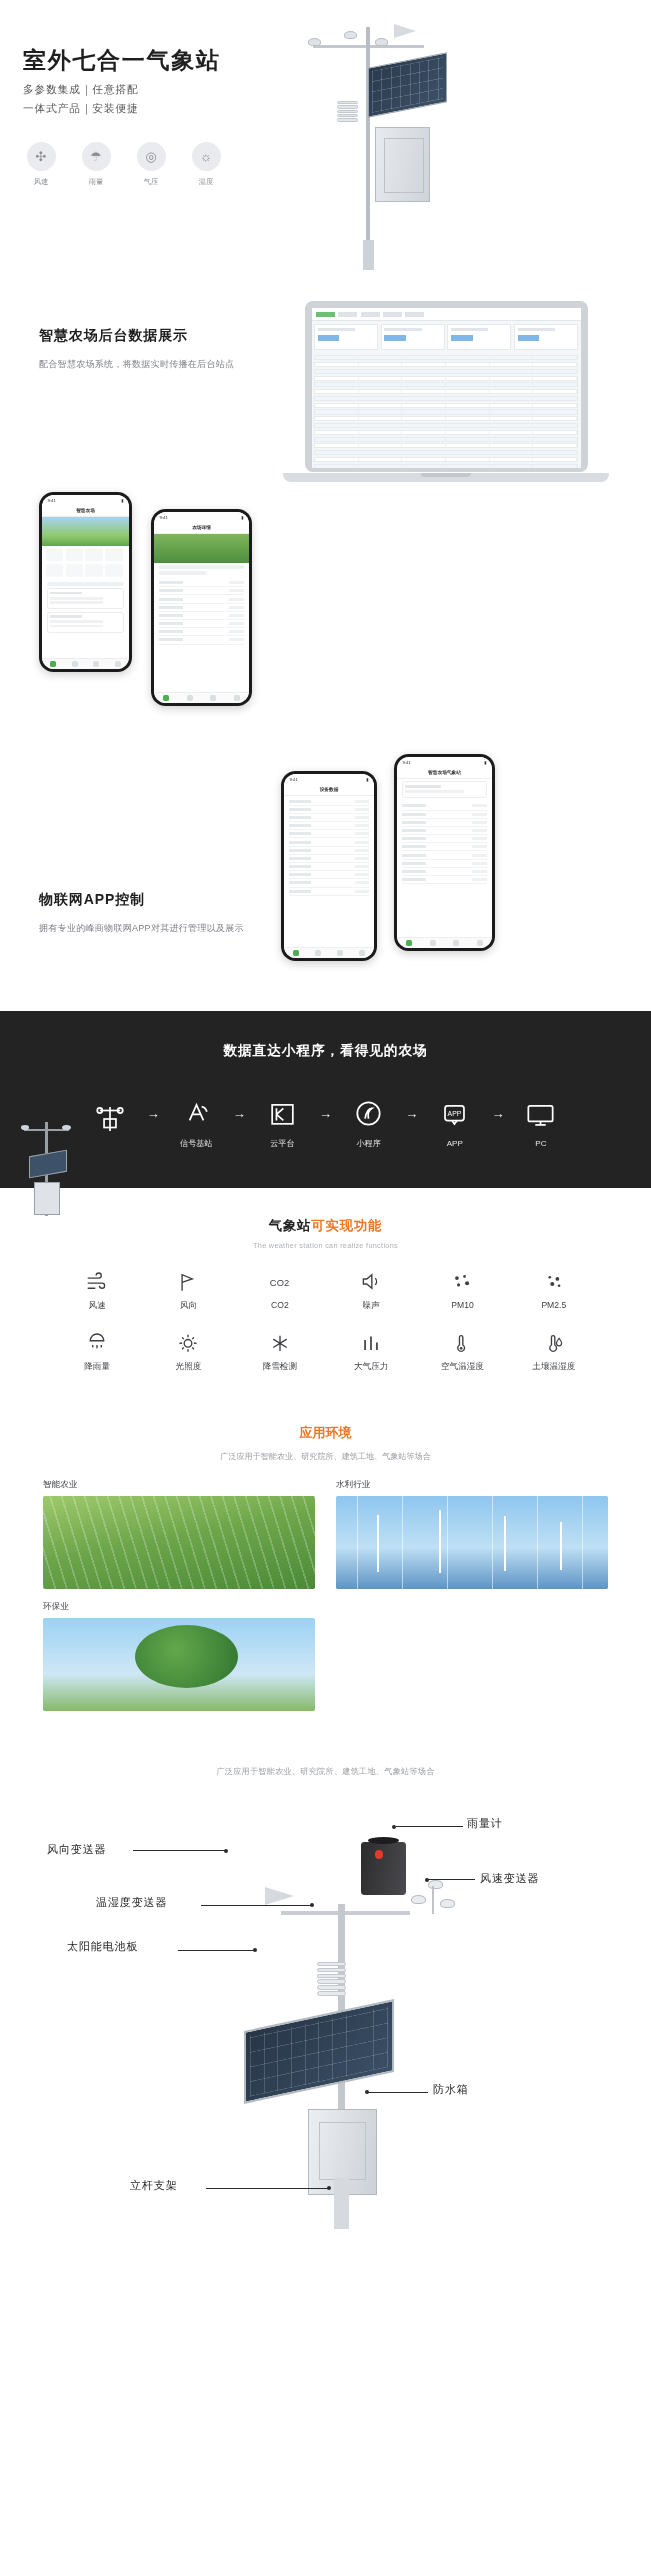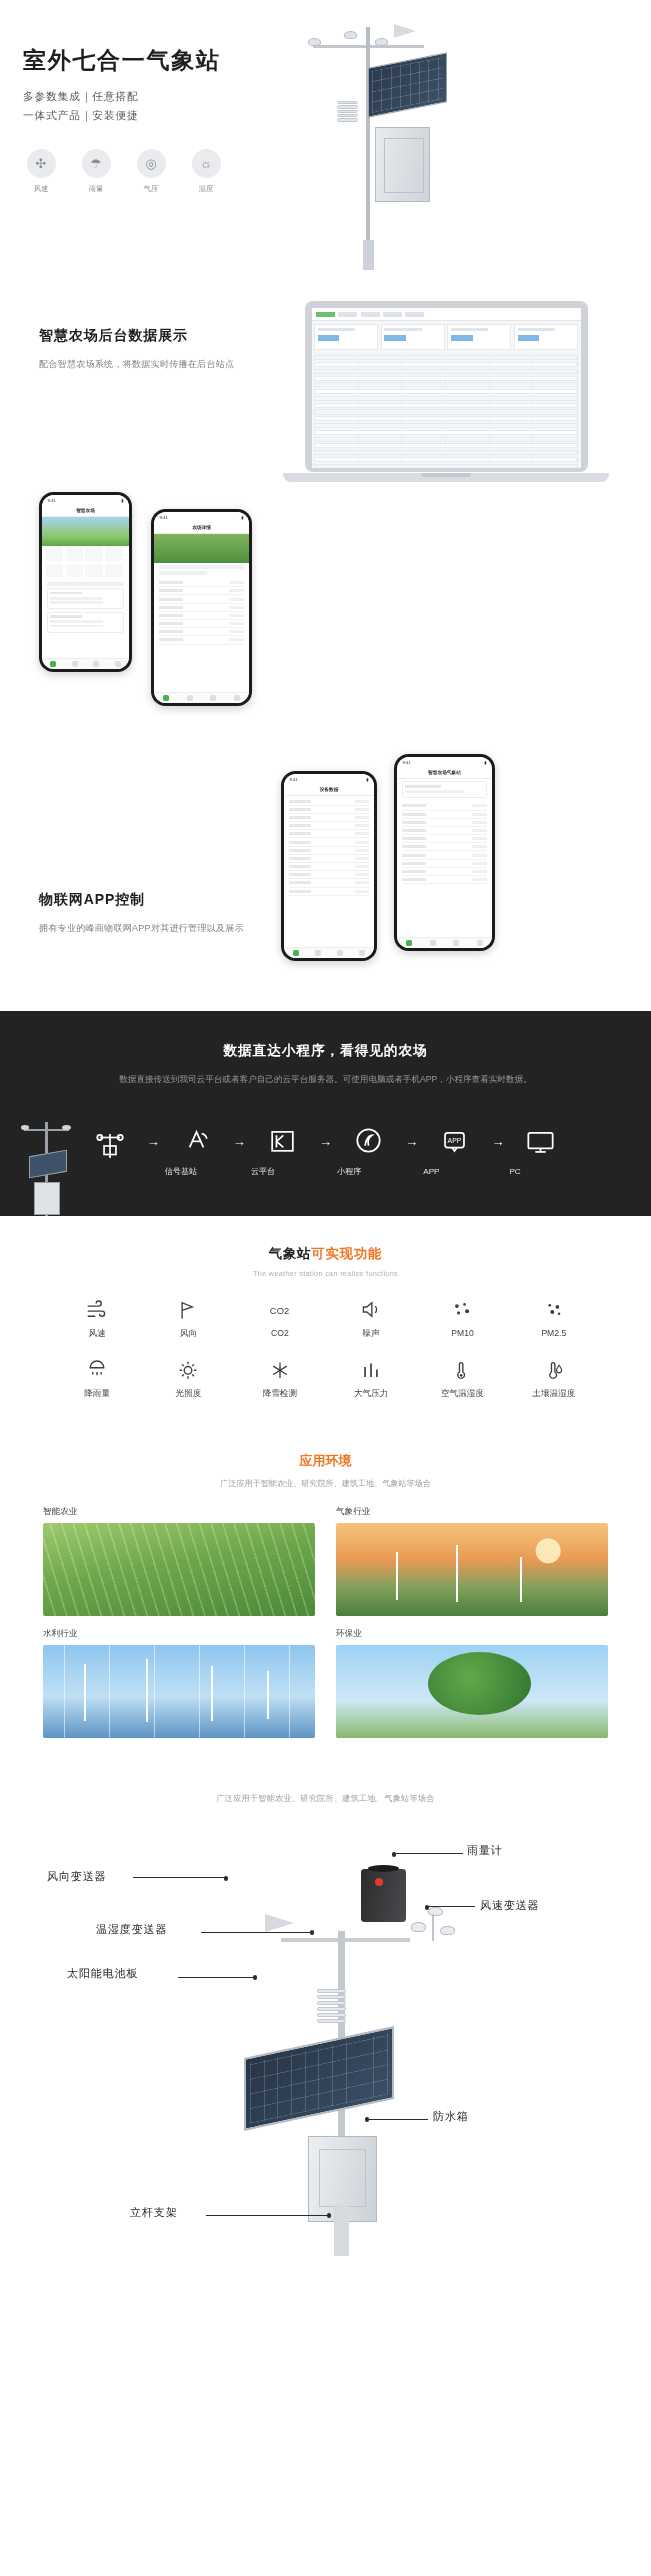--- a/index.html
+++ b/index.html
@@ -16,21 +16,21 @@
     position: relative;
     height: 274px;
     background: #ffffff;
     overflow: hidden;
   }
   .hero-text { position: absolute; left: 23px; top: 45px; width: 248px; }
   .hero-title {
     font-size: 23px; font-weight: bold; letter-spacing: 1.7px; color: #1f1f1f;
   }
   .hero-sub {
-    margin-top: 11px; font-size: 10.7px; color: #555; line-height: 19px; letter-spacing: 0.9px;
+    margin-top: 4px; font-size: 10.7px; color: #555; line-height: 19px; letter-spacing: 0.9px;
   }
   .hero-icons { margin-top: 24px; display: flex; gap: 19px; }
   .hero-icon { width: 36px; text-align: center; }
   .hero-icon .circ {
     width: 29px; height: 29px; border-radius: 50%; background: #e9ebee;
     margin: 0 auto; display: flex; align-items: center; justify-content: center;
     color: #8a8f96; font-size: 13px;
   }
   .hero-icon .cap { margin-top: 6px; font-size: 7.3px; color: #8a8f96; }
 
@@ -132,21 +132,21 @@
   .sec-mini { position: relative; height: 274px; }
   .sec-mini .txtblock { position: absolute; left: 343px; top: 103px; width: 248px; }
   .sec-app { position: relative; height: 257px; }
   .sec-app .txtblock { position: absolute; left: 39px; top: 137px; width: 231px; }
 
   
   .dark { background: #232323; padding: 31px 0 39px; position: relative; }
   .dark h2 { color:#fff; font-size:13.7px; text-align:center; letter-spacing:0.9px;}
   .dark .sub { color:#9a9a9a; font-size:8.6px; text-align:center; margin-top:12px; line-height:15.4px; padding:0 60px;}
   .flow { margin-top: 34px; display:flex; align-items:center; justify-content:center; gap:5.1px;}
-  .flow .node { width: 63px; color:#fff;}
+  .flow .node { width: 63px; text-align:center; color:#fff;}
   .flow .node .ic {
     height: 39px; display:flex; align-items:center; justify-content:center; color:#fff; font-size:19px;
   }
   .flow .node .lb { font-size: 8.1px; color:#e6e6e6; margin-top:5.1px;}
   .flow .arr { color:#fff; font-size:13px; padding-bottom:15.4px;}
   .dark-station { position:absolute; left:19px; top:111px; width:60px; height:103px;}
 
   
   .funcs { padding: 29px 0 24px; text-align:center;}
   .sec-h { font-size: 13.3px; font-weight:bold; letter-spacing:0.9px;}
@@ -712,21 +712,20 @@
     </div>
 
     <div class="txtblock">
       <div class="h-title">物联网APP控制</div>
       <div class="h-desc">拥有专业的峰商物联网APP对其进行管理以及展示</div>
     </div>
   </section>
 
   <section class="dark">
     <h2>数据直达小程序，看得见的农场</h2>
-    <div class="sub">数据直接传送到我司云平台或者客户自己的云平台服务器。可使用电脑或者手机APP，小程序查看实时数据。</div>
 
     <div class="dark-station">
       <div style="position:absolute;left:26px;top:0;width:2.6px;height:94px;background:#9aa0a8"></div>
       <div style="position:absolute;left:5.1px;top:6.9px;width:45px;height:1.7px;background:#9aa0a8"></div>
       <div style="position:absolute;left:1.7px;top:2.6px;width:8.6px;height:5.1px;border-radius:50%;background:#cfd4da"></div>
       <div style="position:absolute;left:43px;top:2.6px;width:8.6px;height:5.1px;border-radius:50%;background:#cfd4da"></div>
       <div style="position:absolute;left:10.3px;top:31px;width:38px;height:22px;background:#3d5168;border:0.9px solid #9aa0a8;transform:skewY(-10deg)"></div>
       <div style="position:absolute;left:15.4px;top:60px;width:26px;height:33px;background:#dfe3e8;border:0.9px solid #9aa0a8"></div>
     </div>
 
@@ -925,28 +924,20 @@
   <section class="env">
     <div class="sec-h-cn">应用环境</div>
     <div class="desc">广泛应用于智能农业、研究院所、建筑工地、气象站等场合</div>
 
     <div class="imgs">
       <div class="imgcell">
         <div class="cap">智能农业</div>
         <div class="ph ph-field"></div>
       </div>
       <div class="imgcell">
-        <div class="cap">气象行业</div>
-        <div class="ph ph-wind">
-          <div class="turb" style="left:60px;top:29px;height:48px"></div>
-          <div class="turb" style="left:120px;top:22px;height:57px"></div>
-          <div class="turb" style="left:184px;top:34px;height:45px"></div>
-        </div>
-      </div>
-      <div class="imgcell">
         <div class="cap">水利行业</div>
         <div class="ph ph-water">
           <div class="turb" style="left:41px;top:19px;height:57px"></div>
           <div class="turb" style="left:103px;top:13.7px;height:63px"></div>
           <div class="turb" style="left:168px;top:20.6px;height:55px"></div>
           <div class="turb" style="left:224px;top:26px;height:48px"></div>
         </div>
       </div>
       <div class="imgcell">
         <div class="cap">环保业</div>

